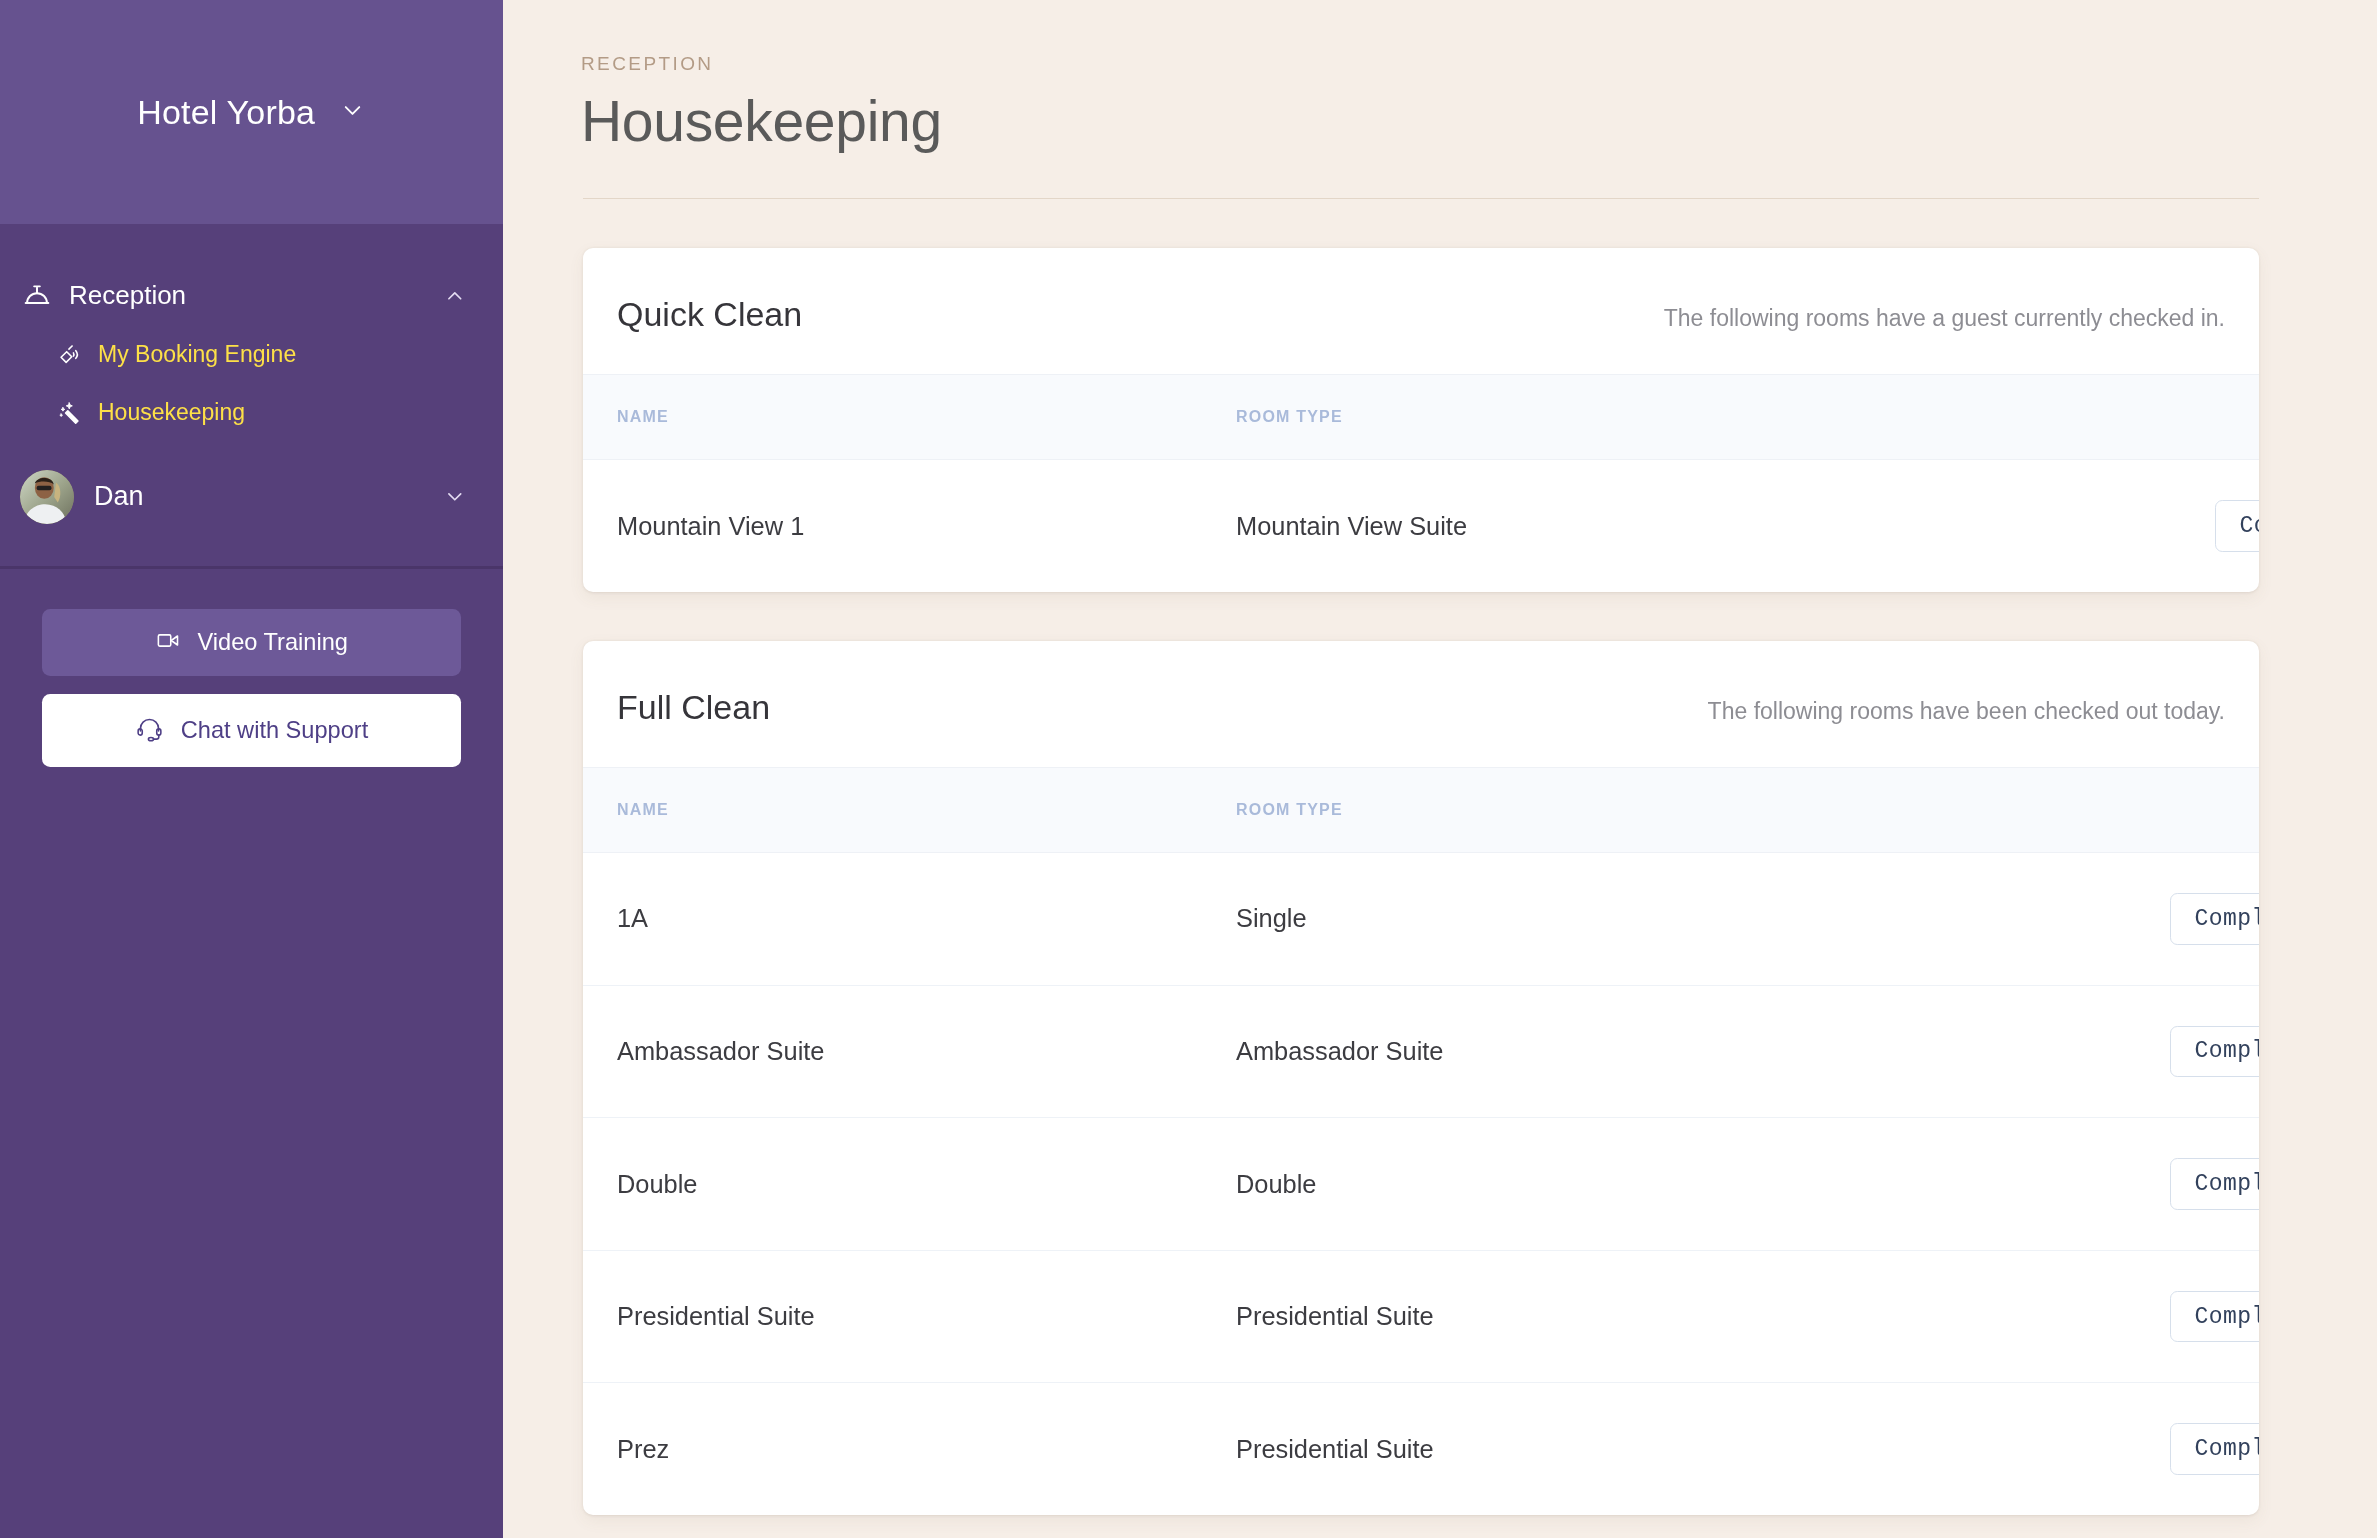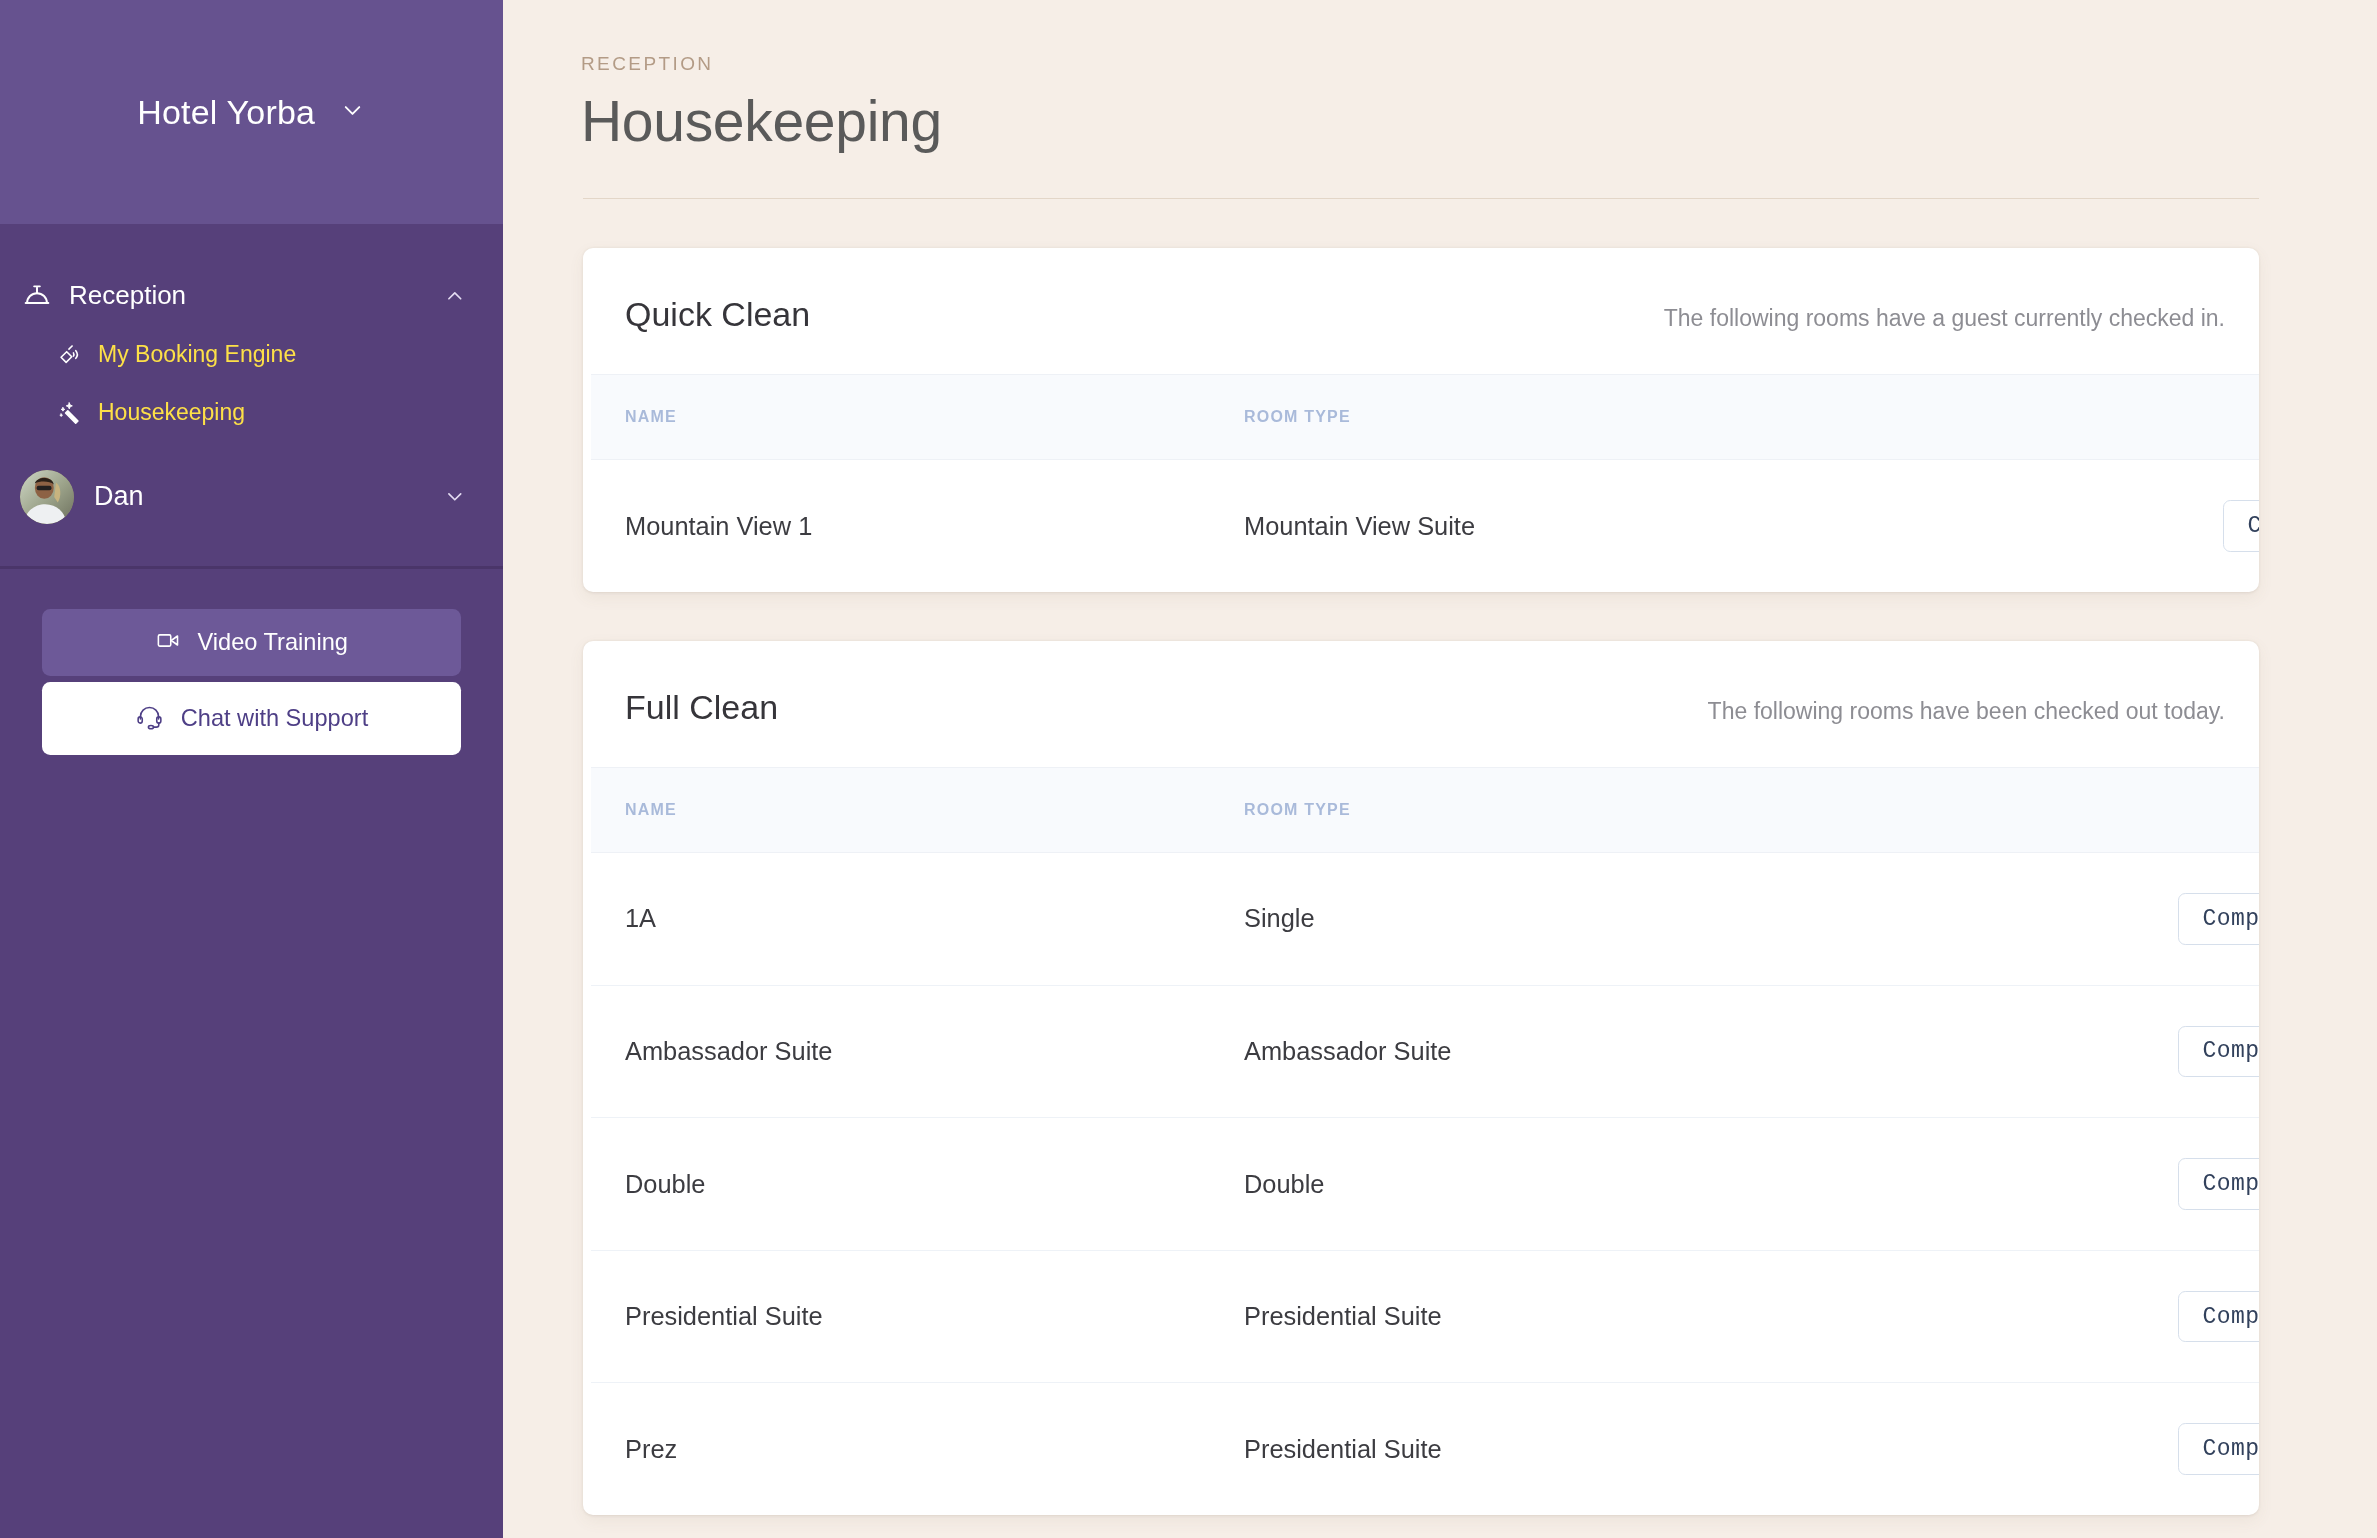--- a/index.html
+++ b/index.html
@@ -68,21 +68,21 @@
 
   .side-actions { padding: 40px 42px 0 42px; }
   .btn-video {
     height: 67px; border-radius: 8.2px;
     background: #6d5998; border: none;
     display: flex; align-items: center; justify-content: center; gap: 15.4px;
     cursor: pointer; width: 100%;
   }
   .btn-video .lbl { color: #ffffff; font-size: 23.6px; }
   .btn-chat {
-    height: 73px; border-radius: 8.2px; margin-top: 6px;
+    height: 73px; border-radius: 8.2px; margin-top: 18px;
     background: #ffffff; border: none;
     display: flex; align-items: center; justify-content: center; gap: 17px;
     cursor: pointer; width: 100%;
   }
   .btn-chat .lbl { color: #4e3f86; font-size: 23.6px; }
 
   
   .main { flex: 1; background: #f6eee7; padding: 0 118px 0 27px; overflow: hidden; }
   .page-head { padding: 53px 0 0 51px; }
   .eyebrow {
@@ -91,21 +91,20 @@
   }
   .page-title {
     color: #5a5a5a; font-size: 57px; font-weight: 300; margin-top: 12.7px; letter-spacing: -0.3px;
   }
   .head-rule { height: 1.8px; background: #e3d6c8; margin: 44px 0 0 53px; }
 
   .card {
     background: #ffffff; border-radius: 10px; margin: 49px 0 0 53px;
     box-shadow: 0 0.9px 2.7px rgba(80,60,40,.10), 0 5.4px 16.3px rgba(120,95,70,.07);
     overflow: hidden;
-    padding-left: 8px;
   }
   .card-head {
     display: flex; align-items: baseline; justify-content: space-between;
     padding: 47px 34px 40px 34px;
   }
   .card-title { color: #36353a; font-size: 34px; font-weight: 400; }
   .card-sub { color: #8d8d93; font-size: 23px; font-weight: 400; }
 
   table { width: 100%; border-collapse: collapse; table-layout: fixed; }
   thead tr { background: #f8fafd; }

